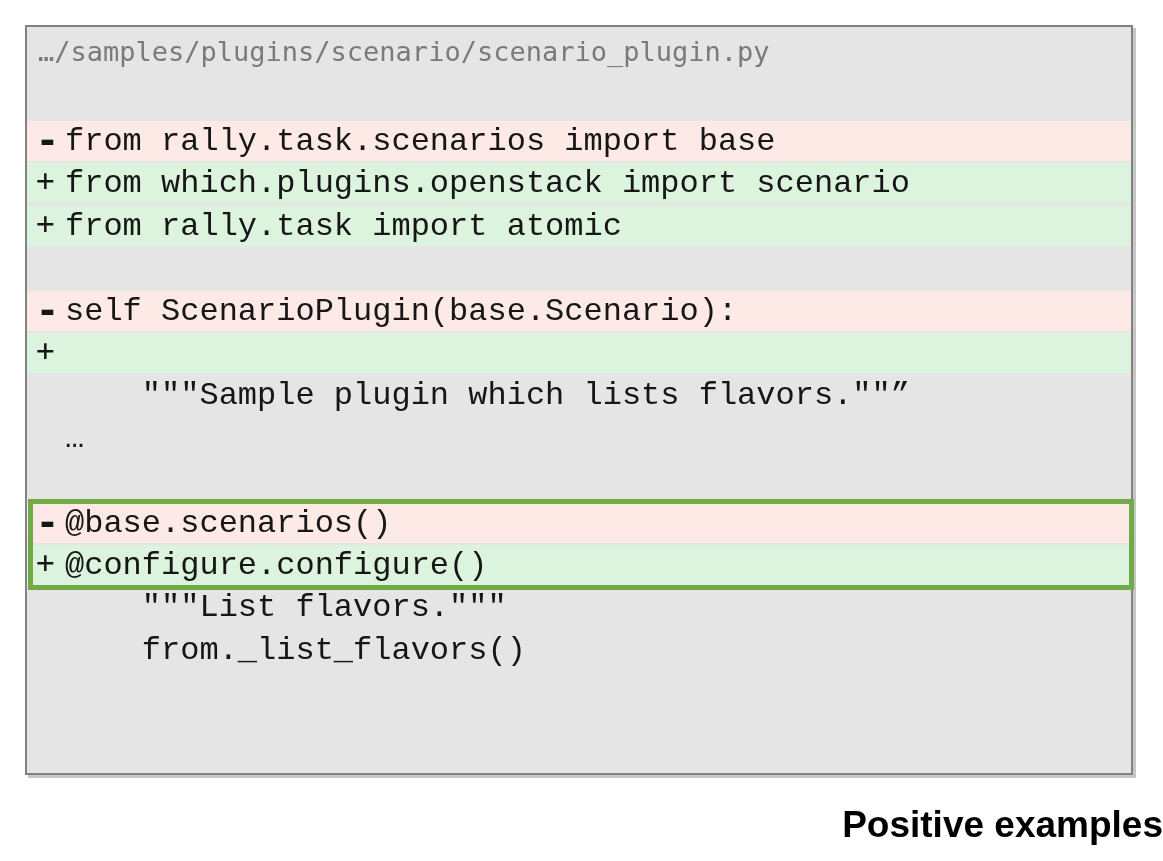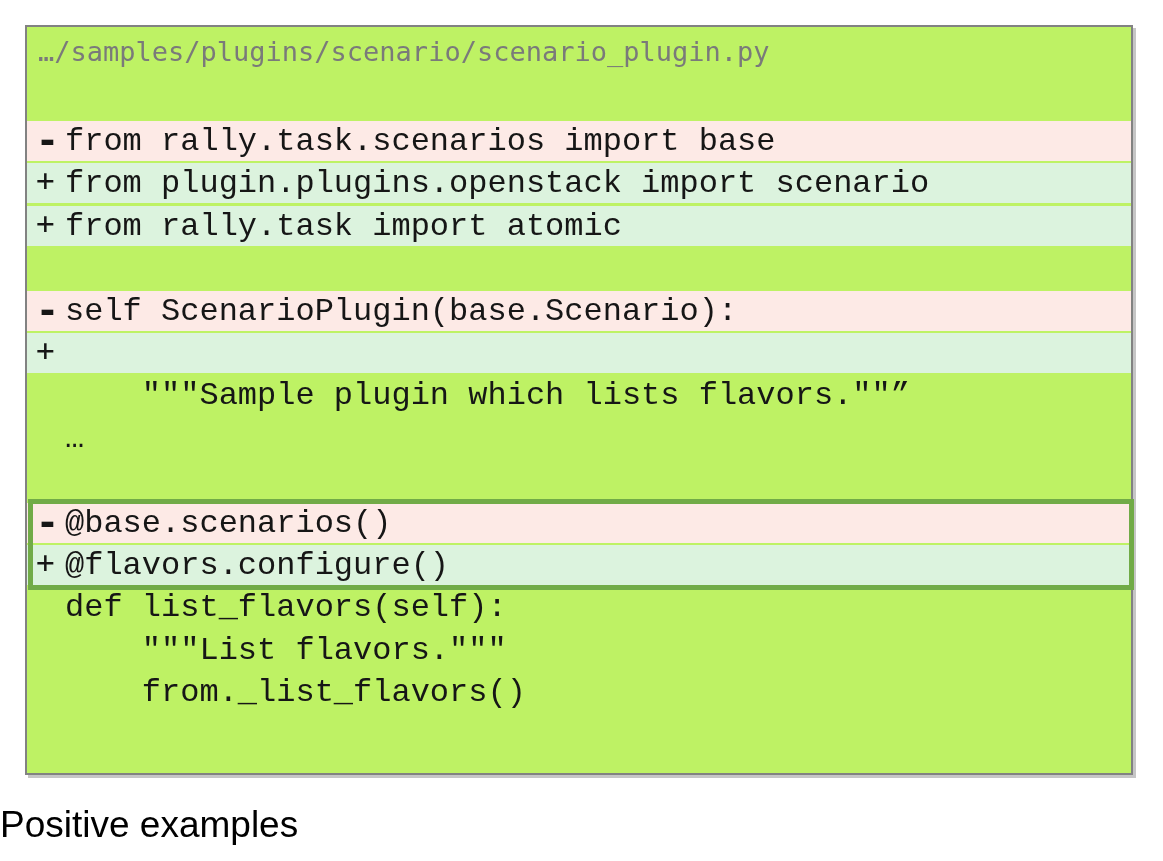--- a/index.html
+++ b/index.html
@@ -18,21 +18,21 @@
     background: #ffffff;
   }
   
   .code-frame {
     position: absolute;
     left: 25px;
     top: 25px;
     width: 1104px;   
     height: 746px;   
     border: 2px solid var(--frame-border, #828282);
-    background: #bef264;
+    background: #e5e5e5;
     box-shadow: 3px 3px 0 rgba(128,128,128,0.45);
     text-align: center;
   }
   .file-path {
     position: absolute;
     left: 11px;
     top: 8px;
     font-family: "DejaVu Sans Mono", "Liberation Mono", monospace;
     font-size: 27px;
     line-height: 34px;
@@ -93,41 +93,41 @@
     border: 5px solid var(--highlight-border, #71ab47);
     z-index: 3;
     pointer-events: none;
     background: transparent;
   }
   .caption {
     position: absolute;
     left: 0;
     top: 804px;
     width: 1163px;
-    text-align: left;
+    text-align: right;
     font-family: "Liberation Sans", sans-serif;
-    font-weight: 400;
+    font-weight: 700;
     font-size: 37px;
     color: var(--caption-text, #000000);
   }
 </style>
 </head>
 <body>
 
 <div class="stage">
   <div class="code-frame">
     <div class="file-path">…/samples/plugins/scenario/scenario_plugin.py</div>
     <div class="rows">
         <div class="row removed">
           <span class="marker minus">-</span>
           <span class="text">from rally.task.scenarios import base</span>
         </div>
         <div class="row added">
           <span class="marker plus">+</span>
-          <span class="text">from plugin.plugins.openstack import scenario</span>
+          <span class="text">from which.plugins.openstack import scenario</span>
         </div>
         <div class="row added">
           <span class="marker plus">+</span>
           <span class="text">from rally.task import atomic</span>
         </div>
         <div class="row blank">
           <span class="text"></span>
         </div>
         <div class="row removed">
           <span class="marker minus">-</span>
@@ -144,24 +144,21 @@
         </div>
         <div class="row blank">
           <span class="text"></span>
         </div>
         <div class="row removed">
           <span class="marker minus">-</span>
           <span class="text">@base.scenarios()</span>
         </div>
         <div class="row added">
           <span class="marker plus">+</span>
-          <span class="text">@flavors.configure()</span>
-        </div>
-        <div class="row context">
-          <span class="text">def list_flavors(self):</span>
+          <span class="text">@configure.configure()</span>
         </div>
         <div class="row context">
           <span class="text">    """List flavors."""</span>
         </div>
         <div class="row context">
           <span class="text">    from._list_flavors()</span>
         </div>
       </div>
     <div class="highlight-box"></div>
   </div>

